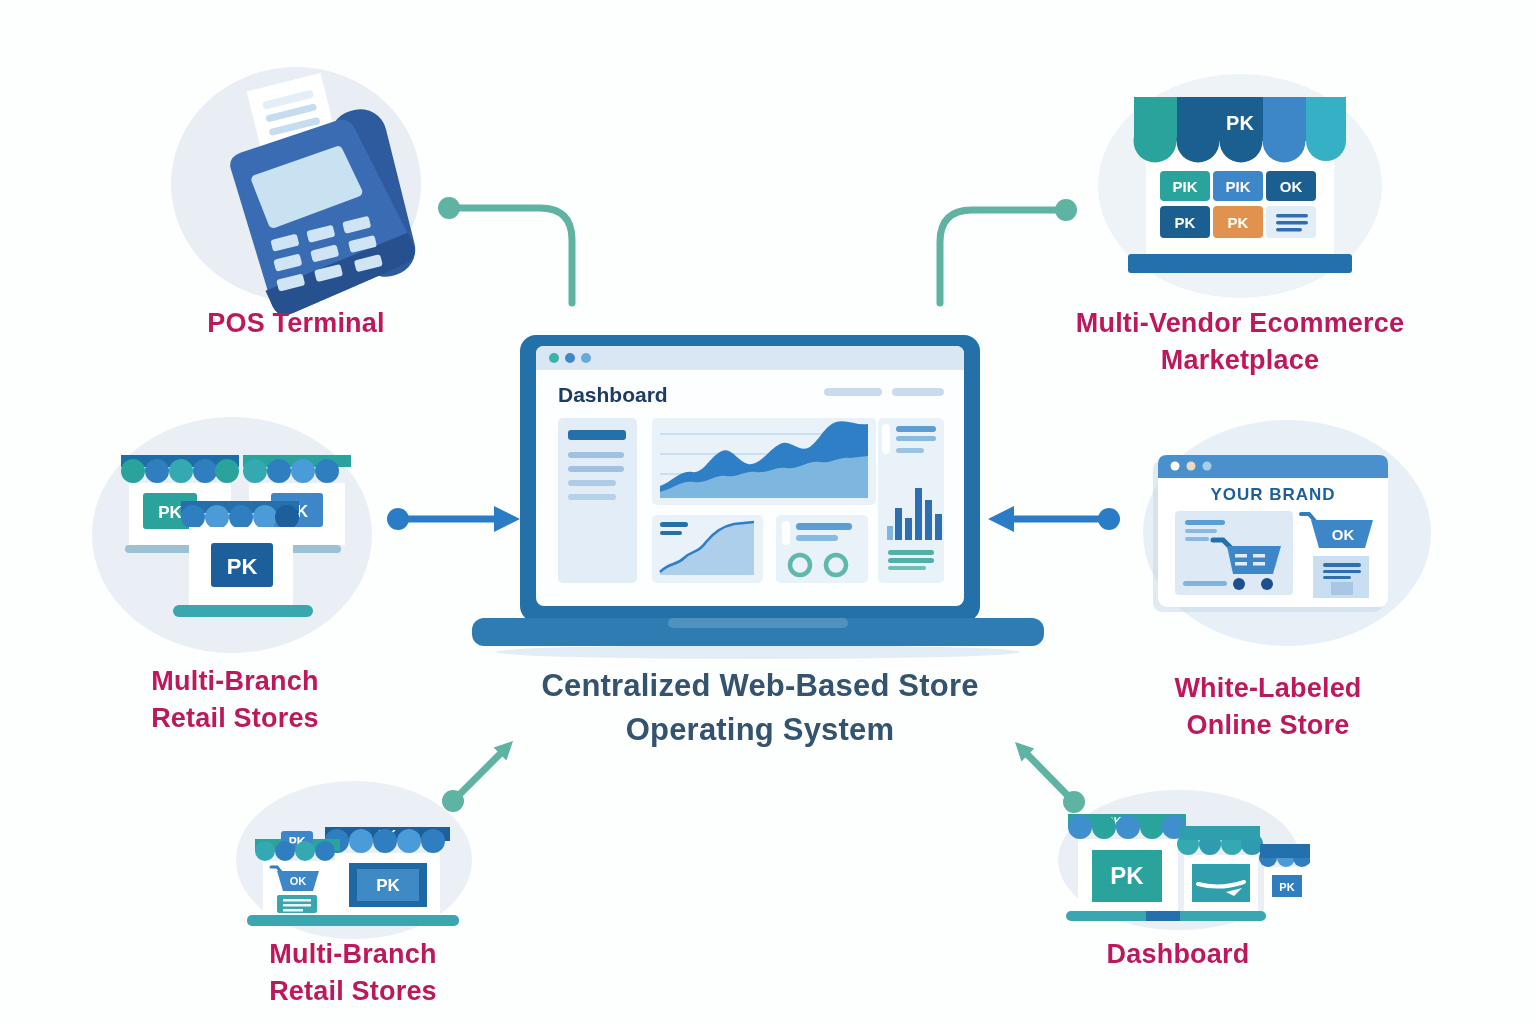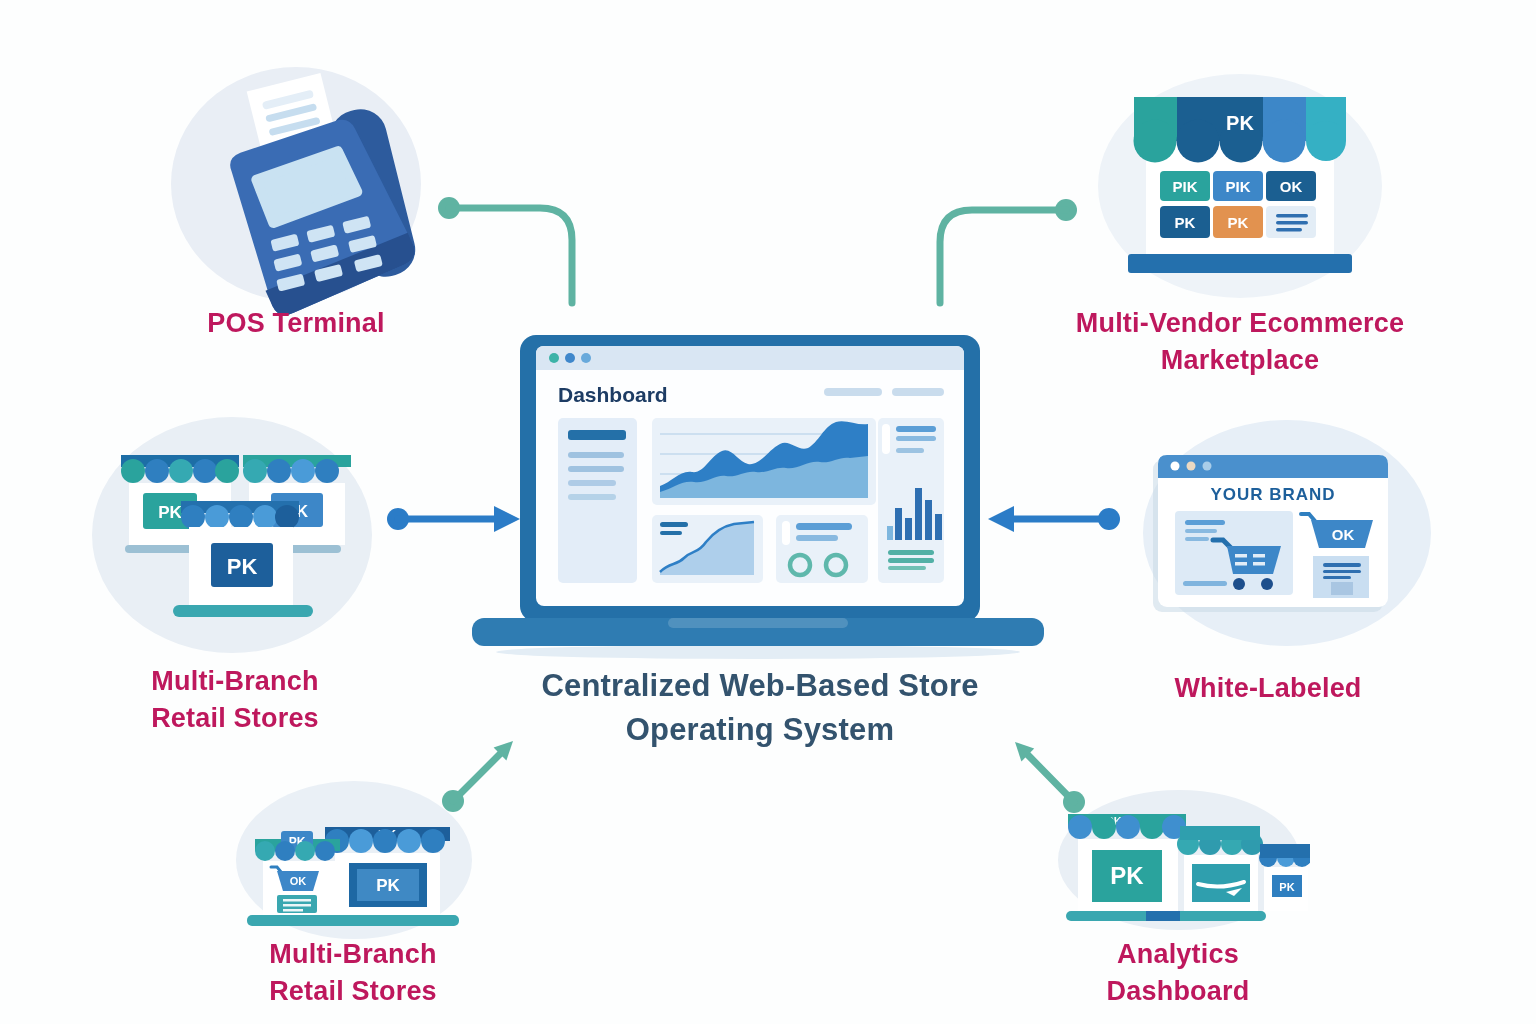--- a/index.html
+++ b/index.html
@@ -205,20 +205,21 @@
     <g>
       <rect x="178" y="148" width="56" height="42" fill="#c9def1"></rect>
       <rect x="188" y="155" width="38" height="4" rx="2" fill="#2f6fb0"></rect>
       <rect x="188" y="162" width="38" height="3" rx="1.5" fill="#2f6fb0"></rect>
       <rect x="188" y="168" width="28" height="3" rx="1.5" fill="#2f6fb0"></rect>
       <rect x="196" y="174" width="22" height="13" fill="#a9c6e2"></rect>
     </g>
   </svg>
   <div class="node-label" style="left:1108px;top:670px;width:320px;">
     <div>White-Labeled</div>
+    <div>Online Store</div>
   </div>
 
   <svg style="left:225px;top:775px;" width="260" height="180" viewBox="0 0 260 180">
     <ellipse cx="129" cy="85" rx="118" ry="79" fill="#eaf0f6"></ellipse>
 
     <g>
       <rect x="100" y="52" width="125" height="14" fill="#1d5f9b"></rect>
       <text x="162" y="64" text-anchor="middle" font-size="13" font-weight="bold" fill="#ffffff">PK</text>
       <circle cx="112" cy="66" r="12" fill="#2f7fc0"></circle>
         <circle cx="136" cy="66" r="12" fill="#4a9bd8"></circle>
@@ -291,21 +292,20 @@
       <circle cx="252" cy="78" r="9" fill="#2f7fc0"></circle>
       <rect x="210" y="64" width="50" height="14" fill="#2470ad"></rect>
       <rect x="214" y="87" width="44" height="44" fill="#ffffff"></rect>
       <rect x="222" y="95" width="30" height="22" fill="#2f7fc0"></rect>
       <text x="237" y="111" text-anchor="middle" font-size="11" font-weight="bold" fill="#ffffff">PK</text>
     </g>
     <rect x="16" y="131" width="200" height="10" rx="5" fill="#3aa7b0"></rect>
     <rect x="96" y="131" width="34" height="10" fill="#2470ad"></rect>
   </svg>
   <div class="node-label" style="left:1028px;top:936px;width:300px;">
-    <div>Analytics</div>
     <div>Dashboard</div>
   </div>
 
   <svg style="left:468px;top:330px;" width="600" height="330" viewBox="0 0 600 330">
     <ellipse cx="290" cy="322" rx="262" ry="7" fill="#e3edf5"></ellipse>
     <rect x="52" y="5" width="460" height="287" rx="16" fill="#2470a8"></rect>
     <rect x="68" y="16" width="428" height="260" rx="8" fill="#fdfeff"></rect>
     <path d="M68,24 Q68,16 76,16 H488 Q496,16 496,24 V40 H68 Z" fill="#d9e6f3"></path>
     <circle cx="86" cy="28" r="5" fill="#3cb3a8"></circle>
     <circle cx="102" cy="28" r="5" fill="#3f87cb"></circle>

